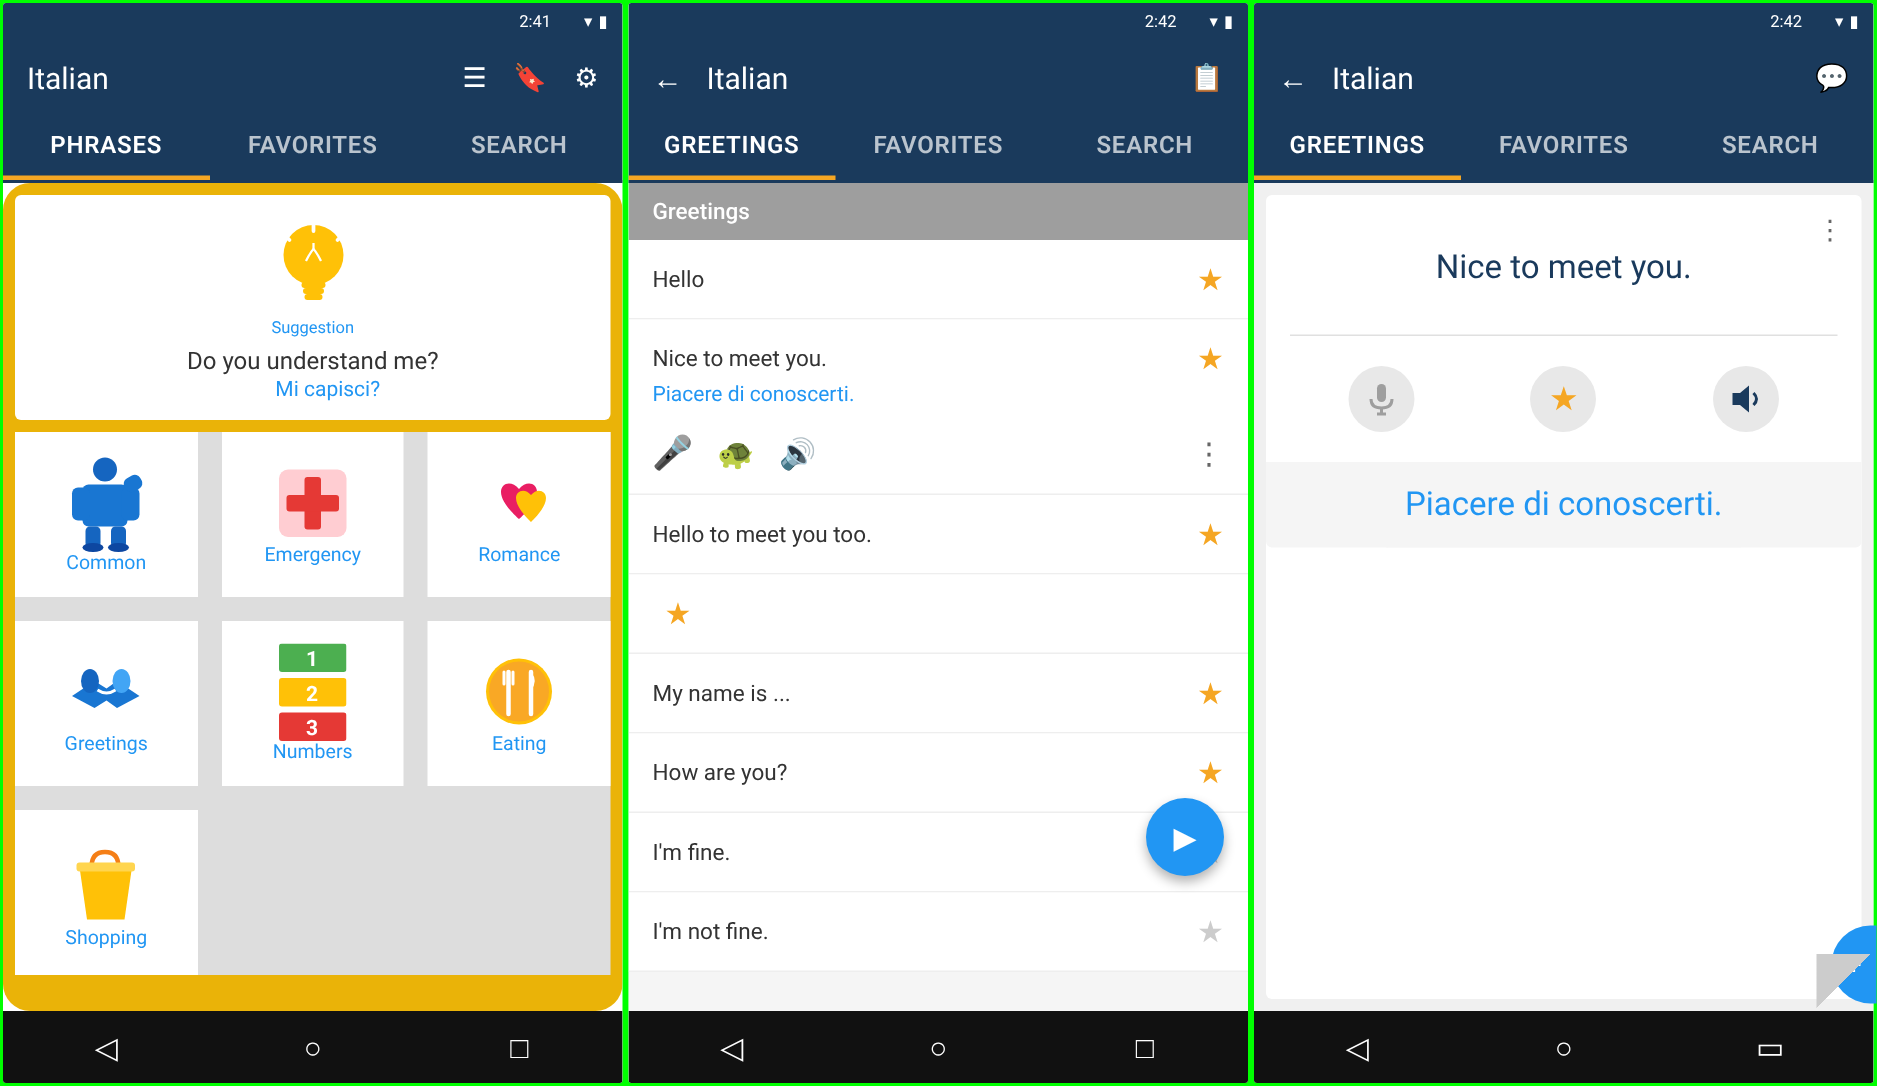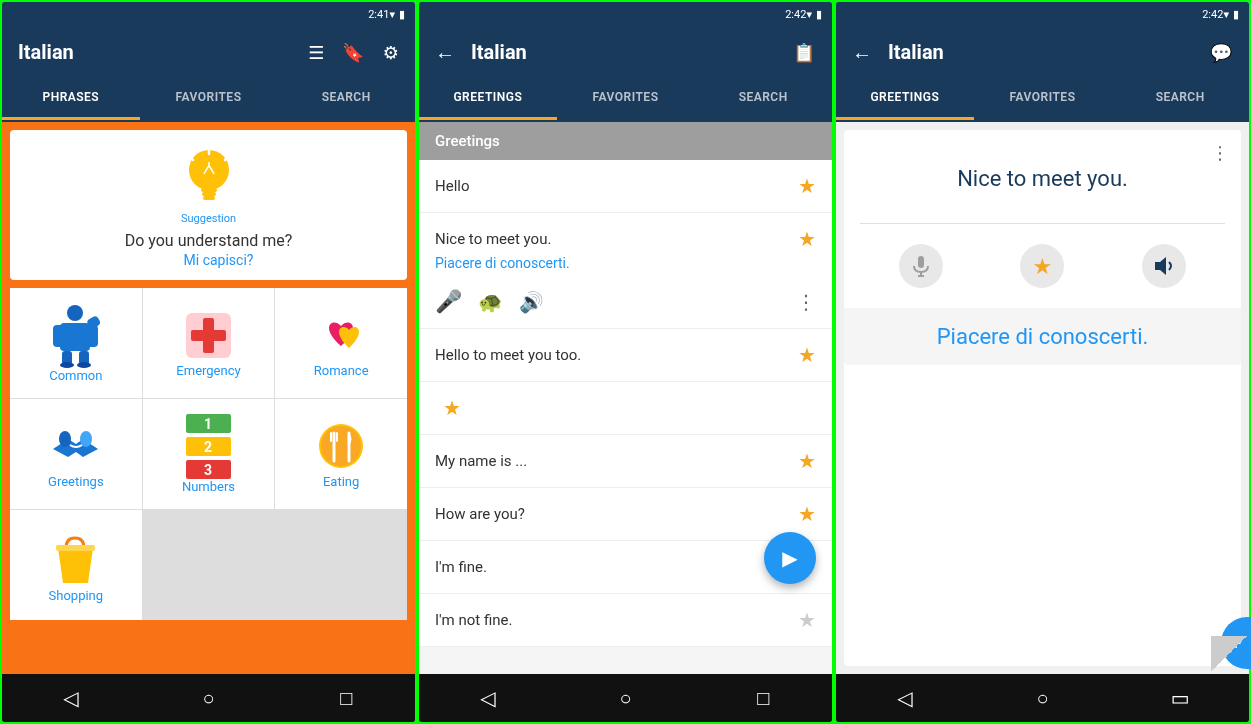--- a/index.html
+++ b/index.html
@@ -27,38 +27,38 @@
     
     .status-bar {
       background: #1a3a5c;
       color: white;
       height: 24px;
       display: flex;
       align-items: center;
       justify-content: flex-end;
       padding: 0 10px;
       font-size: 11px;
-      gap: 0;
+      gap: 22px;
     }
     .status-bar .time { margin-left: auto; }
     .status-bar .icons { display: flex; gap: 4px; align-items: center; }
 
     
     .app-header {
       background: #1a3a5c;
       color: white;
       height: 52px;
       display: flex;
       align-items: center;
       padding: 0 16px;
       gap: 10px;
     }
     .app-header .app-title {
       font-size: 20px;
-      font-weight: bold;
+      font-weight: normal;
       flex: 1;
       color: white;
     }
     .header-icons {
       display: flex;
       gap: 18px;
       align-items: center;
     }
     .header-icon {
       color: white;
@@ -78,37 +78,38 @@
       display: flex;
       height: 44px;
       border-bottom: 2px solid #1a3a5c;
     }
     .tab-item {
       flex: 1;
       display: flex;
       align-items: center;
       justify-content: center;
       color: rgba(255,255,255,0.7);
-      font-size: 12px;
+      font-size: 16px;
       font-weight: 600;
       letter-spacing: 0.5px;
       cursor: pointer;
       border-bottom: 3px solid transparent;
       padding-bottom: 2px;
     }
     .tab-item.active {
       color: white;
       border-bottom: 3px solid #f5a623;
     }
 
     
     .panel1-content {
       flex: 1;
       overflow-y: auto;
-      background: #f97316;
+      background: #eab308;
+      border-radius: 18px;
     }
     .suggestion-card {
       background: white;
       margin: 8px;
       padding: 12px 16px;
       display: flex;
       flex-direction: column;
       align-items: center;
       border-radius: 4px;
     }
@@ -120,21 +121,21 @@
     }
     .suggestion-text-it {
       font-size: 14px;
       color: #2196f3;
       text-align: center;
       margin-left: 20px;
     }
     .category-grid {
       display: grid;
       grid-template-columns: 1fr 1fr 1fr;
-      gap: 1px;
+      gap: 16px;
       background: #ddd;
       margin: 0 8px 8px 8px;
     }
     .category-cell {
       background: white;
       display: flex;
       flex-direction: column;
       align-items: center;
       justify-content: center;
       padding: 12px 8px;

